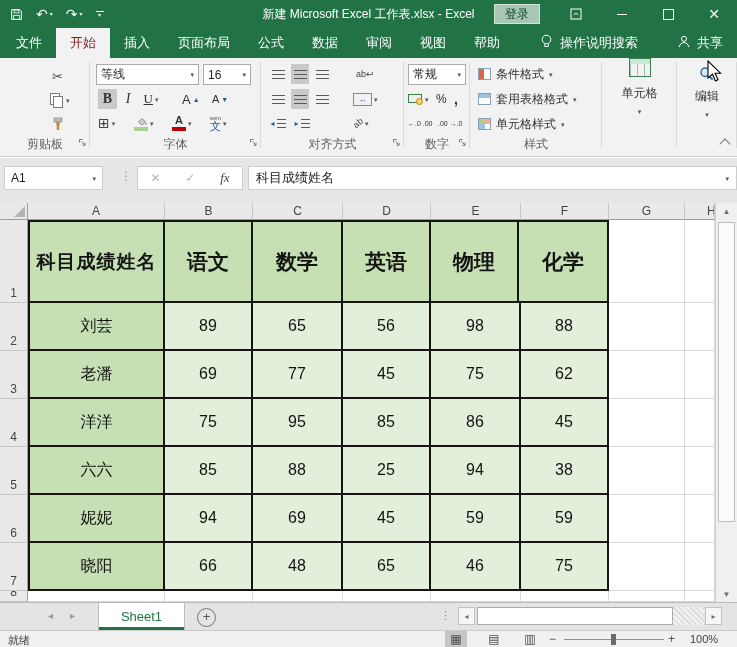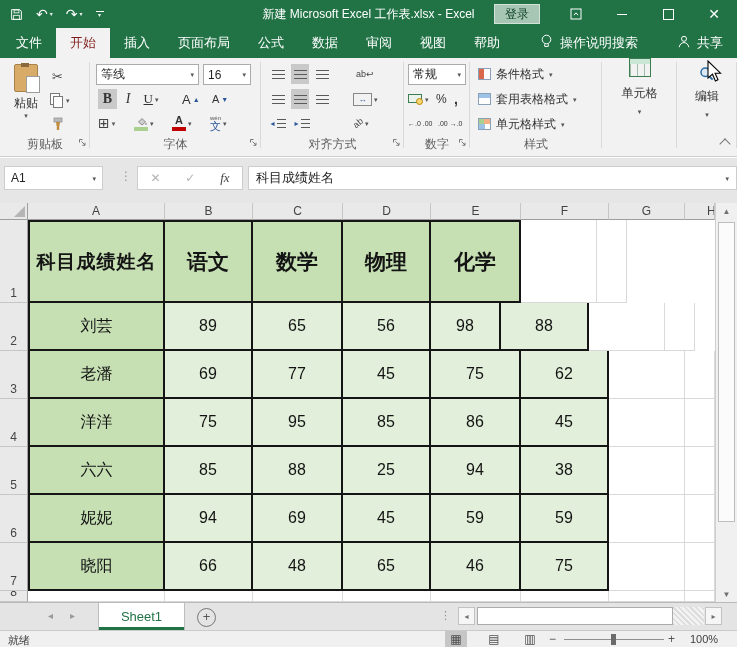--- a/index.html
+++ b/index.html
@@ -203,25 +203,20 @@
             <path d="M2.2 12.2c.6-3.1 2.5-4.6 4.8-4.6s4.2 1.5 4.8 4.6" fill="none" stroke="#fff"></path>
           </svg>
       </span>
       <span>共享</span>
     </span>
   </div>
 
   <div class="ab ribbon">
 
     <div class="rgroup" style="width:90px;">
-      <div class="bigbtn" style="left:8px;top:6px;width:36px;">
-        <span class="clipb" style="display:inline-block;"><span class="clip"></span><span class="page"></span></span>
-        <div>粘贴</div>
-        <div class="dd">▾</div>
-      </div>
       <div class="mini" style="left:52px;top:8px;">
           <span style="font-size:13px;color:#4a4a4a;">✂</span>
         </div>
       <div class="mini" style="left:50px;top:32px;">
         <span class="copyic">
             <i></i>
             <i></i>
           </span>
           <span class="dd">▾</span>
       </div>
@@ -460,32 +455,33 @@
         <div class="colhdr" style="width: 88px;">F</div>
         <div class="colhdr" style="width: 76px;">G</div>
         <div class="colhdr hcut" style="width: 30px;">H</div>
       </div>
     <div class="ab rowswrap" id="rowswrap">
         <div class="sheetrow" style="height: 83px;">
           <div class="rowhdr">1</div>
           <div class="cell t h fr a1 fc" style="width: 137px;">科目成绩姓名</div>
           <div class="cell t h fr" style="width: 88px;">语文</div>
           <div class="cell t h fr" style="width: 90px;">数学</div>
+          <div class="cell t h fr" style="width: 88px;">英语</div>
           <div class="cell t h fr" style="width: 88px;">物理</div>
           <div class="cell t h fr" style="width: 90px;">化学</div>
           <div class="cell g" style="width: 76px;"></div>
           <div class="cell g" style="width: 30px;"></div>
         </div>
         <div class="sheetrow" style="height: 48px;">
           <div class="rowhdr">2</div>
           <div class="cell t n fc" style="width: 137px;">刘芸</div>
           <div class="cell t d" style="width: 88px;">89</div>
           <div class="cell t d" style="width: 90px;">65</div>
           <div class="cell t d" style="width: 88px;">56</div>
-          <div class="cell t d" style="width: 70px;">98</div>
+          <div class="cell t d" style="width: 90px;">98</div>
           <div class="cell t d" style="width: 88px;">88</div>
           <div class="cell g" style="width: 76px;"></div>
           <div class="cell g" style="width: 30px;"></div>
         </div>
         <div class="sheetrow" style="height: 48px;">
           <div class="rowhdr">3</div>
           <div class="cell t n fc" style="width: 137px;">老潘</div>
           <div class="cell t d" style="width: 88px;">69</div>
           <div class="cell t d" style="width: 90px;">77</div>
           <div class="cell t d" style="width: 88px;">45</div>

